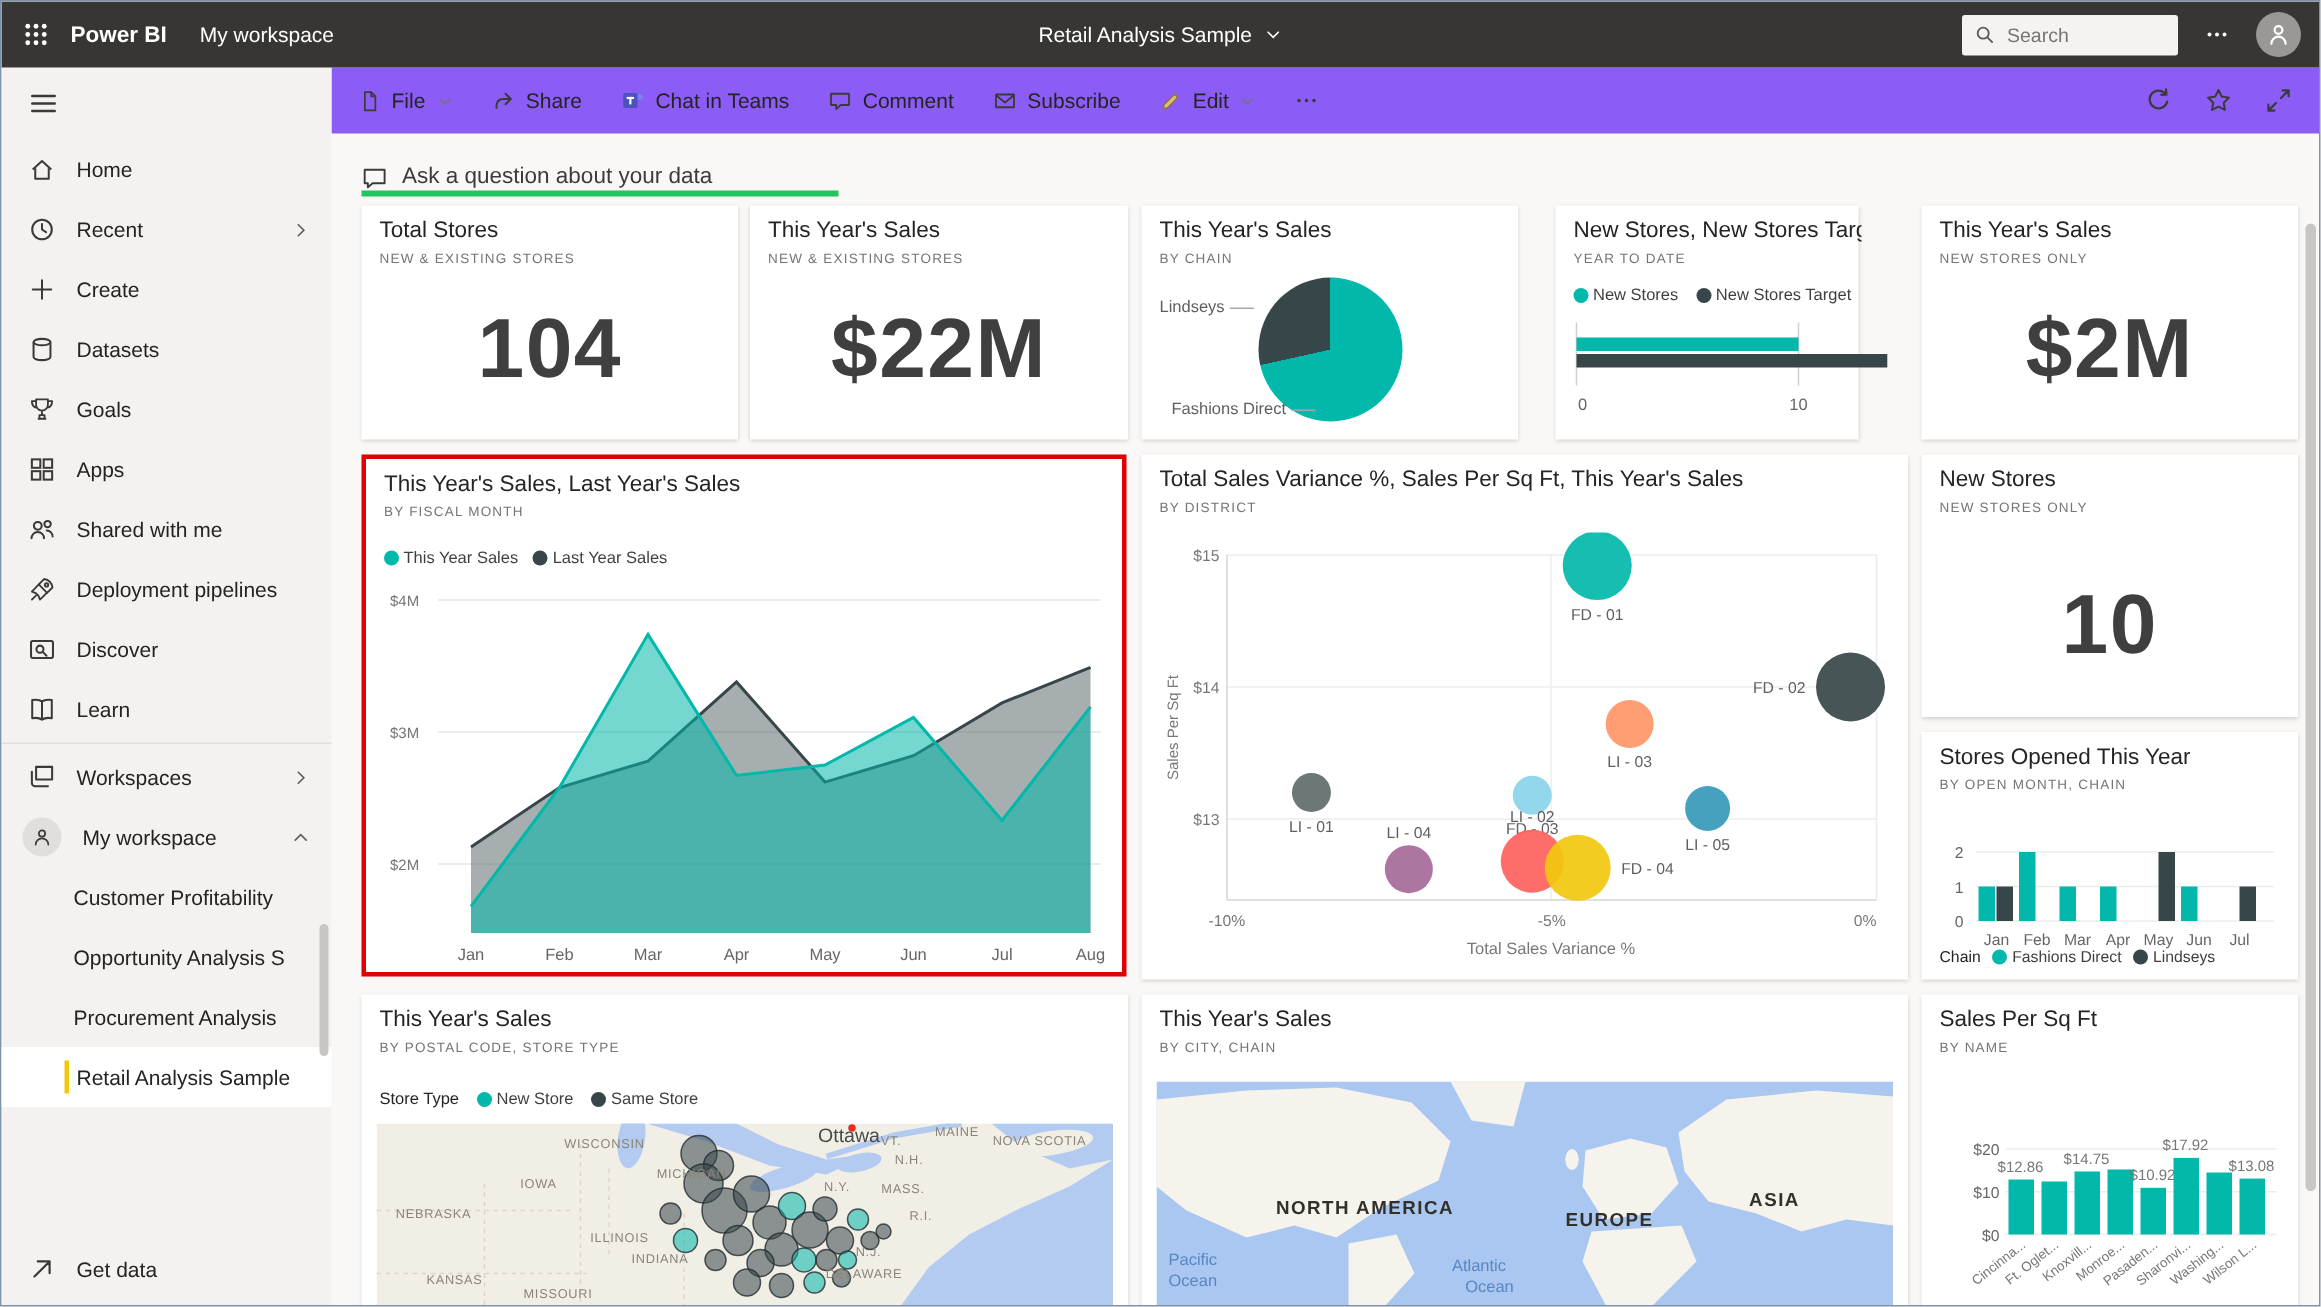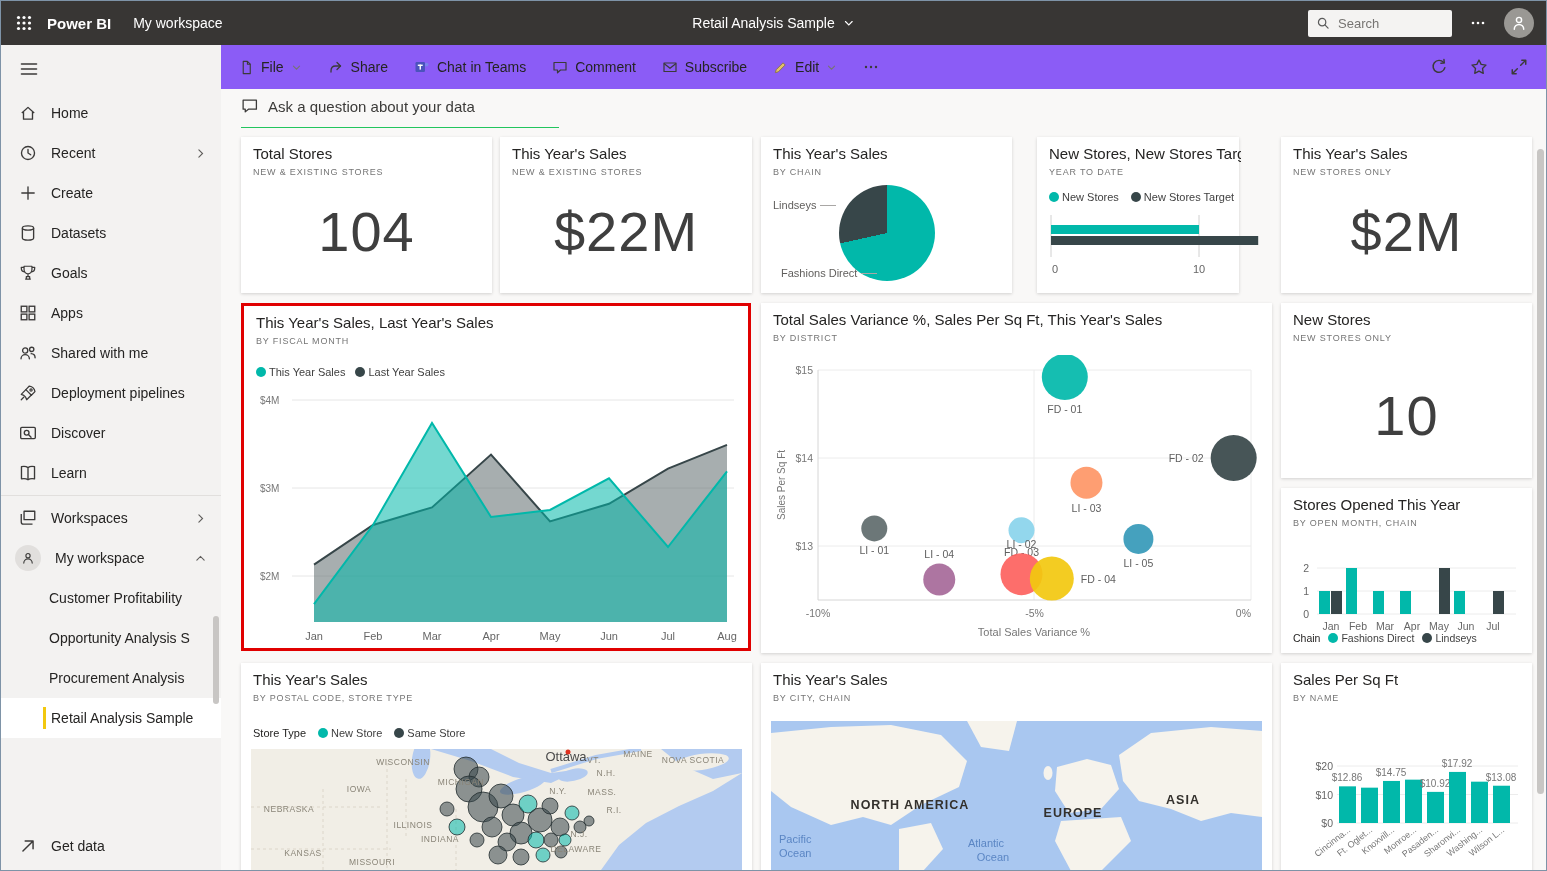--- a/index.html
+++ b/index.html
@@ -34,30 +34,30 @@
   .ws-avatar{width:26px;height:26px;border-radius:50%;background:#e1dfdd;display:flex;align-items:center;justify-content:center;margin-left:-4px}
   .sub-item{height:40px;display:flex;align-items:center;padding-left:48px;font-size:14px;color:#252423;cursor:pointer;position:relative;white-space:nowrap;overflow:hidden}
   .sub-item.bold{font-weight:bold}
   .sub-item.selected{background:#fff}
   .sub-item.selected::before{content:"";position:absolute;left:42px;top:9px;bottom:9px;width:3px;background:#F2C80F}
   .sub-item.selected{padding-left:50px}
   .getdata{position:absolute;bottom:4px;left:0;right:0;height:40px;display:flex;align-items:center;padding-left:18px;gap:14px;font-size:14px;color:#252423;cursor:pointer}
   .side-scroll{position:absolute;right:2px;top:571px;width:6px;height:88px;background:#c8c6c4;border-radius:3px}
   
   .content{position:absolute;left:220px;top:88px;right:0;bottom:0;background:#f9f8f7;overflow:hidden}
-  .qna{position:absolute;left:20px;top:8px;width:318px;height:30px;border-bottom:1px solid #22c55e;display:flex;align-items:flex-start;gap:8px}
+  .qna{position:absolute;left:20px;top:8px;width:318px;height:30px;border-bottom:4px solid #22c55e;display:flex;align-items:flex-end;gap:8px}
   .qna input{border:none;outline:none;background:transparent;font-size:15px;width:270px;color:#252423;font-family:inherit}
   .qna input::placeholder{color:#3c3b39}
   .page-scroll{position:absolute;right:2px;top:60px;width:7px;height:645px;background:#c8c6c4;border-radius:4px}
   
   .tile{position:absolute;background:#fff;box-shadow:0 1px 3px rgba(0,0,0,.16);cursor:pointer}
   .tile.selected{box-shadow:0 0 0 3px #E00000,0 1px 3px rgba(0,0,0,.16)}
   .tile h3{position:absolute;left:12px;top:8px;margin:0;font-size:15px;font-weight:400;color:#252423;white-space:nowrap;overflow:hidden;max-width:95%}
   .tile .sub{position:absolute;left:12px;top:30px;font-size:9px;letter-spacing:.09em;color:#757575;white-space:nowrap}
-  .value{position:absolute;left:0;right:0;text-align:center;font-size:56px;font-weight:400;color:#3f3f3f;letter-spacing:1px}
+  .value{position:absolute;left:0;right:0;text-align:center;font-size:56px;font-weight:700;color:#3f3f3f;letter-spacing:1px}
   .legend{position:absolute;left:12px;display:flex;gap:12px;font-size:11px;color:#3f3f3f;align-items:center;white-space:nowrap}
   .legend.tight{gap:8px;font-size:10.5px}
   .lg{display:flex;align-items:center;gap:3px}
   .dot{width:10px;height:10px;border-radius:50%;display:inline-block;flex:none}
   .d-teal{background:#01B8AA}.d-dark{background:#374649}
   .lg-prefix{color:#252423}
   .chartsvg{position:absolute}
   
   .pie{position:absolute;left:78px;top:48px;width:96px;height:96px;border-radius:50%}
   .pie-label{position:absolute;display:flex;align-items:center;font-size:11px;color:#605e5c;gap:4px}

